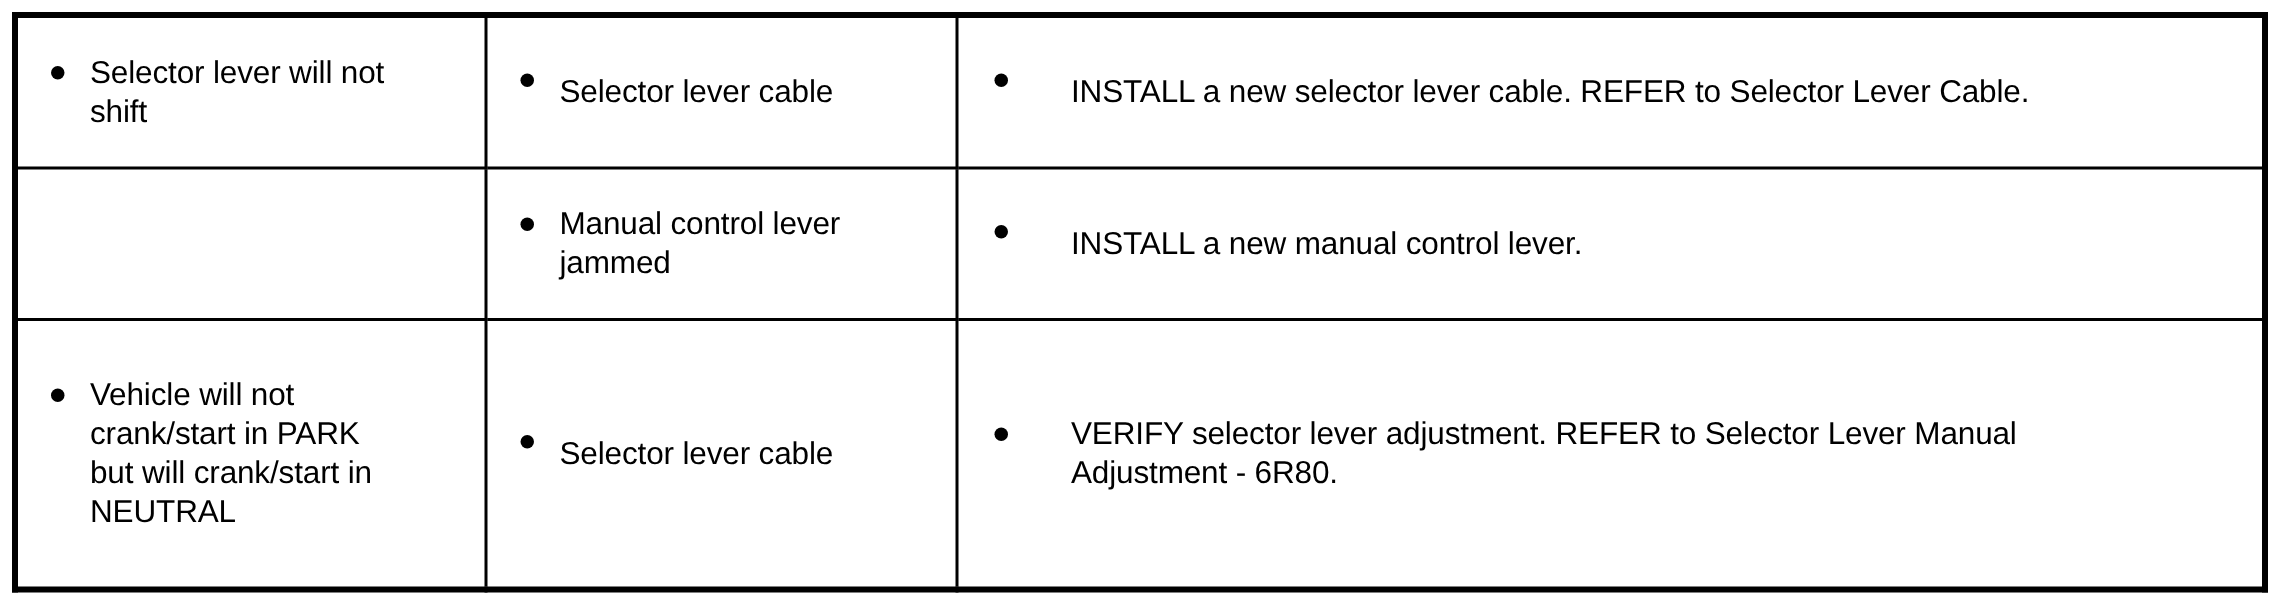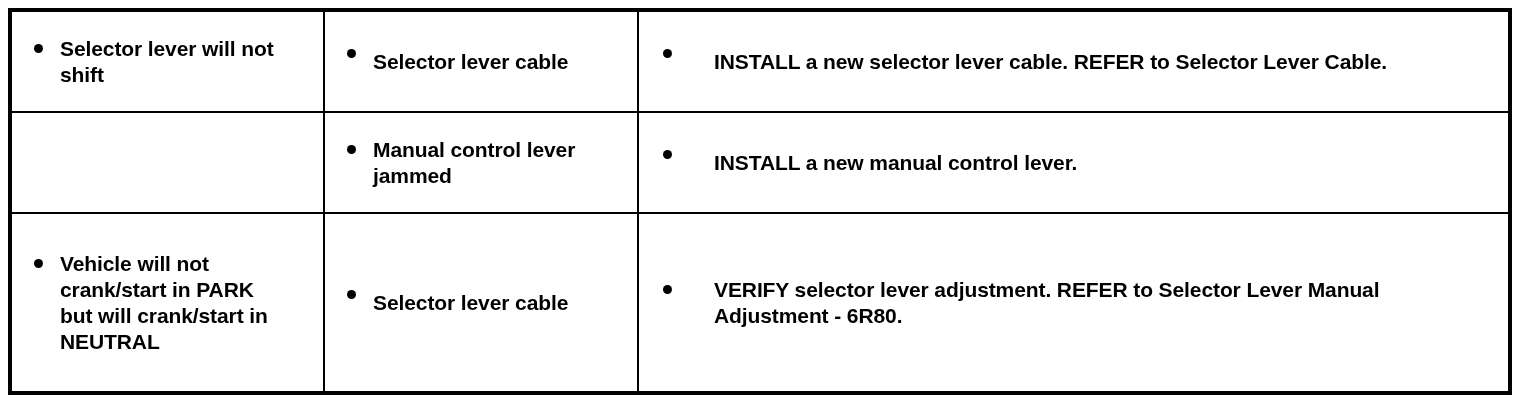--- a/index.html
+++ b/index.html
@@ -14,21 +14,20 @@
     color: #000000;
     overflow: hidden;
   }
 
   .page {
     position: relative;
     width: 1520px;
     height: 402px;
     background: #ffffff;
     box-sizing: border-box;
-    font-weight: bold;
   }
 
   
   .dtc-table {
     position: absolute;
     left: 8px;
     top: 8px;
     width: 1504px;
     height: 387px;
     border-collapse: collapse;

